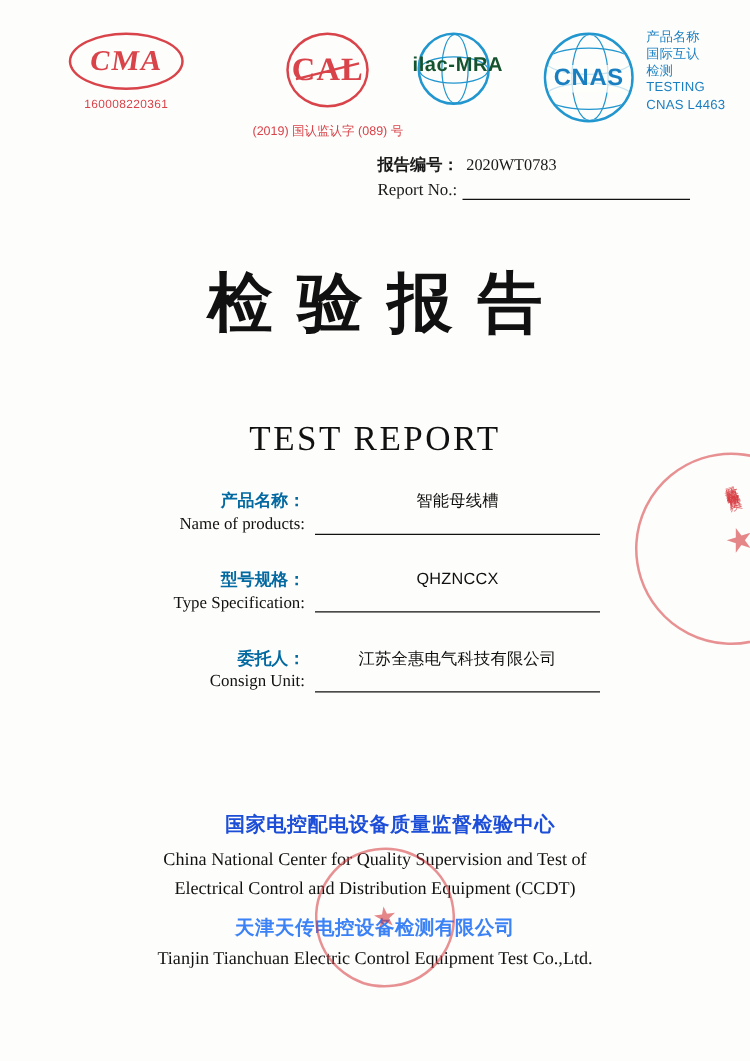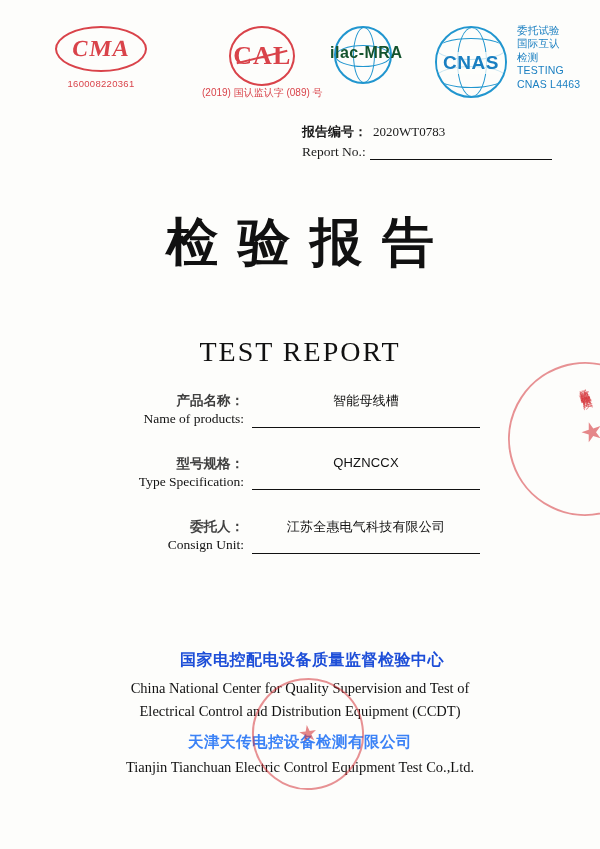--- a/index.html
+++ b/index.html
@@ -93,21 +93,21 @@
     display: flex;
     align-items: center;
     justify-content: center;
     font-size: 26px;
     font-weight: bold;
     color: #d9434a;
     font-family: "Liberation Serif", serif;
     letter-spacing: 1px;
   }
   .cal-sub {
-    margin-top: 0;
+    margin-top: 12px;
     font-size: 10px;
     color: #d9434a;
     text-align: center;
     white-space: nowrap;
     font-family: "Liberation Sans", sans-serif;
   }
 
   
   .logo-ilac { left: 300px; }
   .ilac-wrap {
@@ -276,21 +276,21 @@
   .field-labels {
     width: 116px;
     text-align: right;
     flex: none;
     padding-right: 8px;
   }
   .flabel-cn {
     font-family: "Liberation Sans", sans-serif;
     font-weight: bold;
     font-size: 13.5px;
-    color: #404040;
+    color: #0369a1;
     line-height: 1.35;
     white-space: nowrap;
   }
   .flabel-en {
     font-family: "Liberation Serif", serif;
     font-size: 13.5px;
     color: #111;
     line-height: 1.3;
     white-space: nowrap;
   }
@@ -434,21 +434,21 @@
     <div class="logo logo-cnas">
       <div class="cnas-circle">
         <span class="ring r1"></span>
         <span class="ring r2"></span>
         <span class="ring r3"></span>
         <div class="cnas-word">CNAS</div>
       </div>
     </div>
 
     <div class="cnas-side">
-      <div>委托试验</div>
+      <div>产品名称</div>
       <div>国际互认</div>
       <div>检测</div>
       <div>TESTING</div>
       <div>CNAS L4463</div>
     </div>
   </div>
 
   <div class="report-no">
     <div class="line1">
       <span class="label-cn">报告编号：</span>

